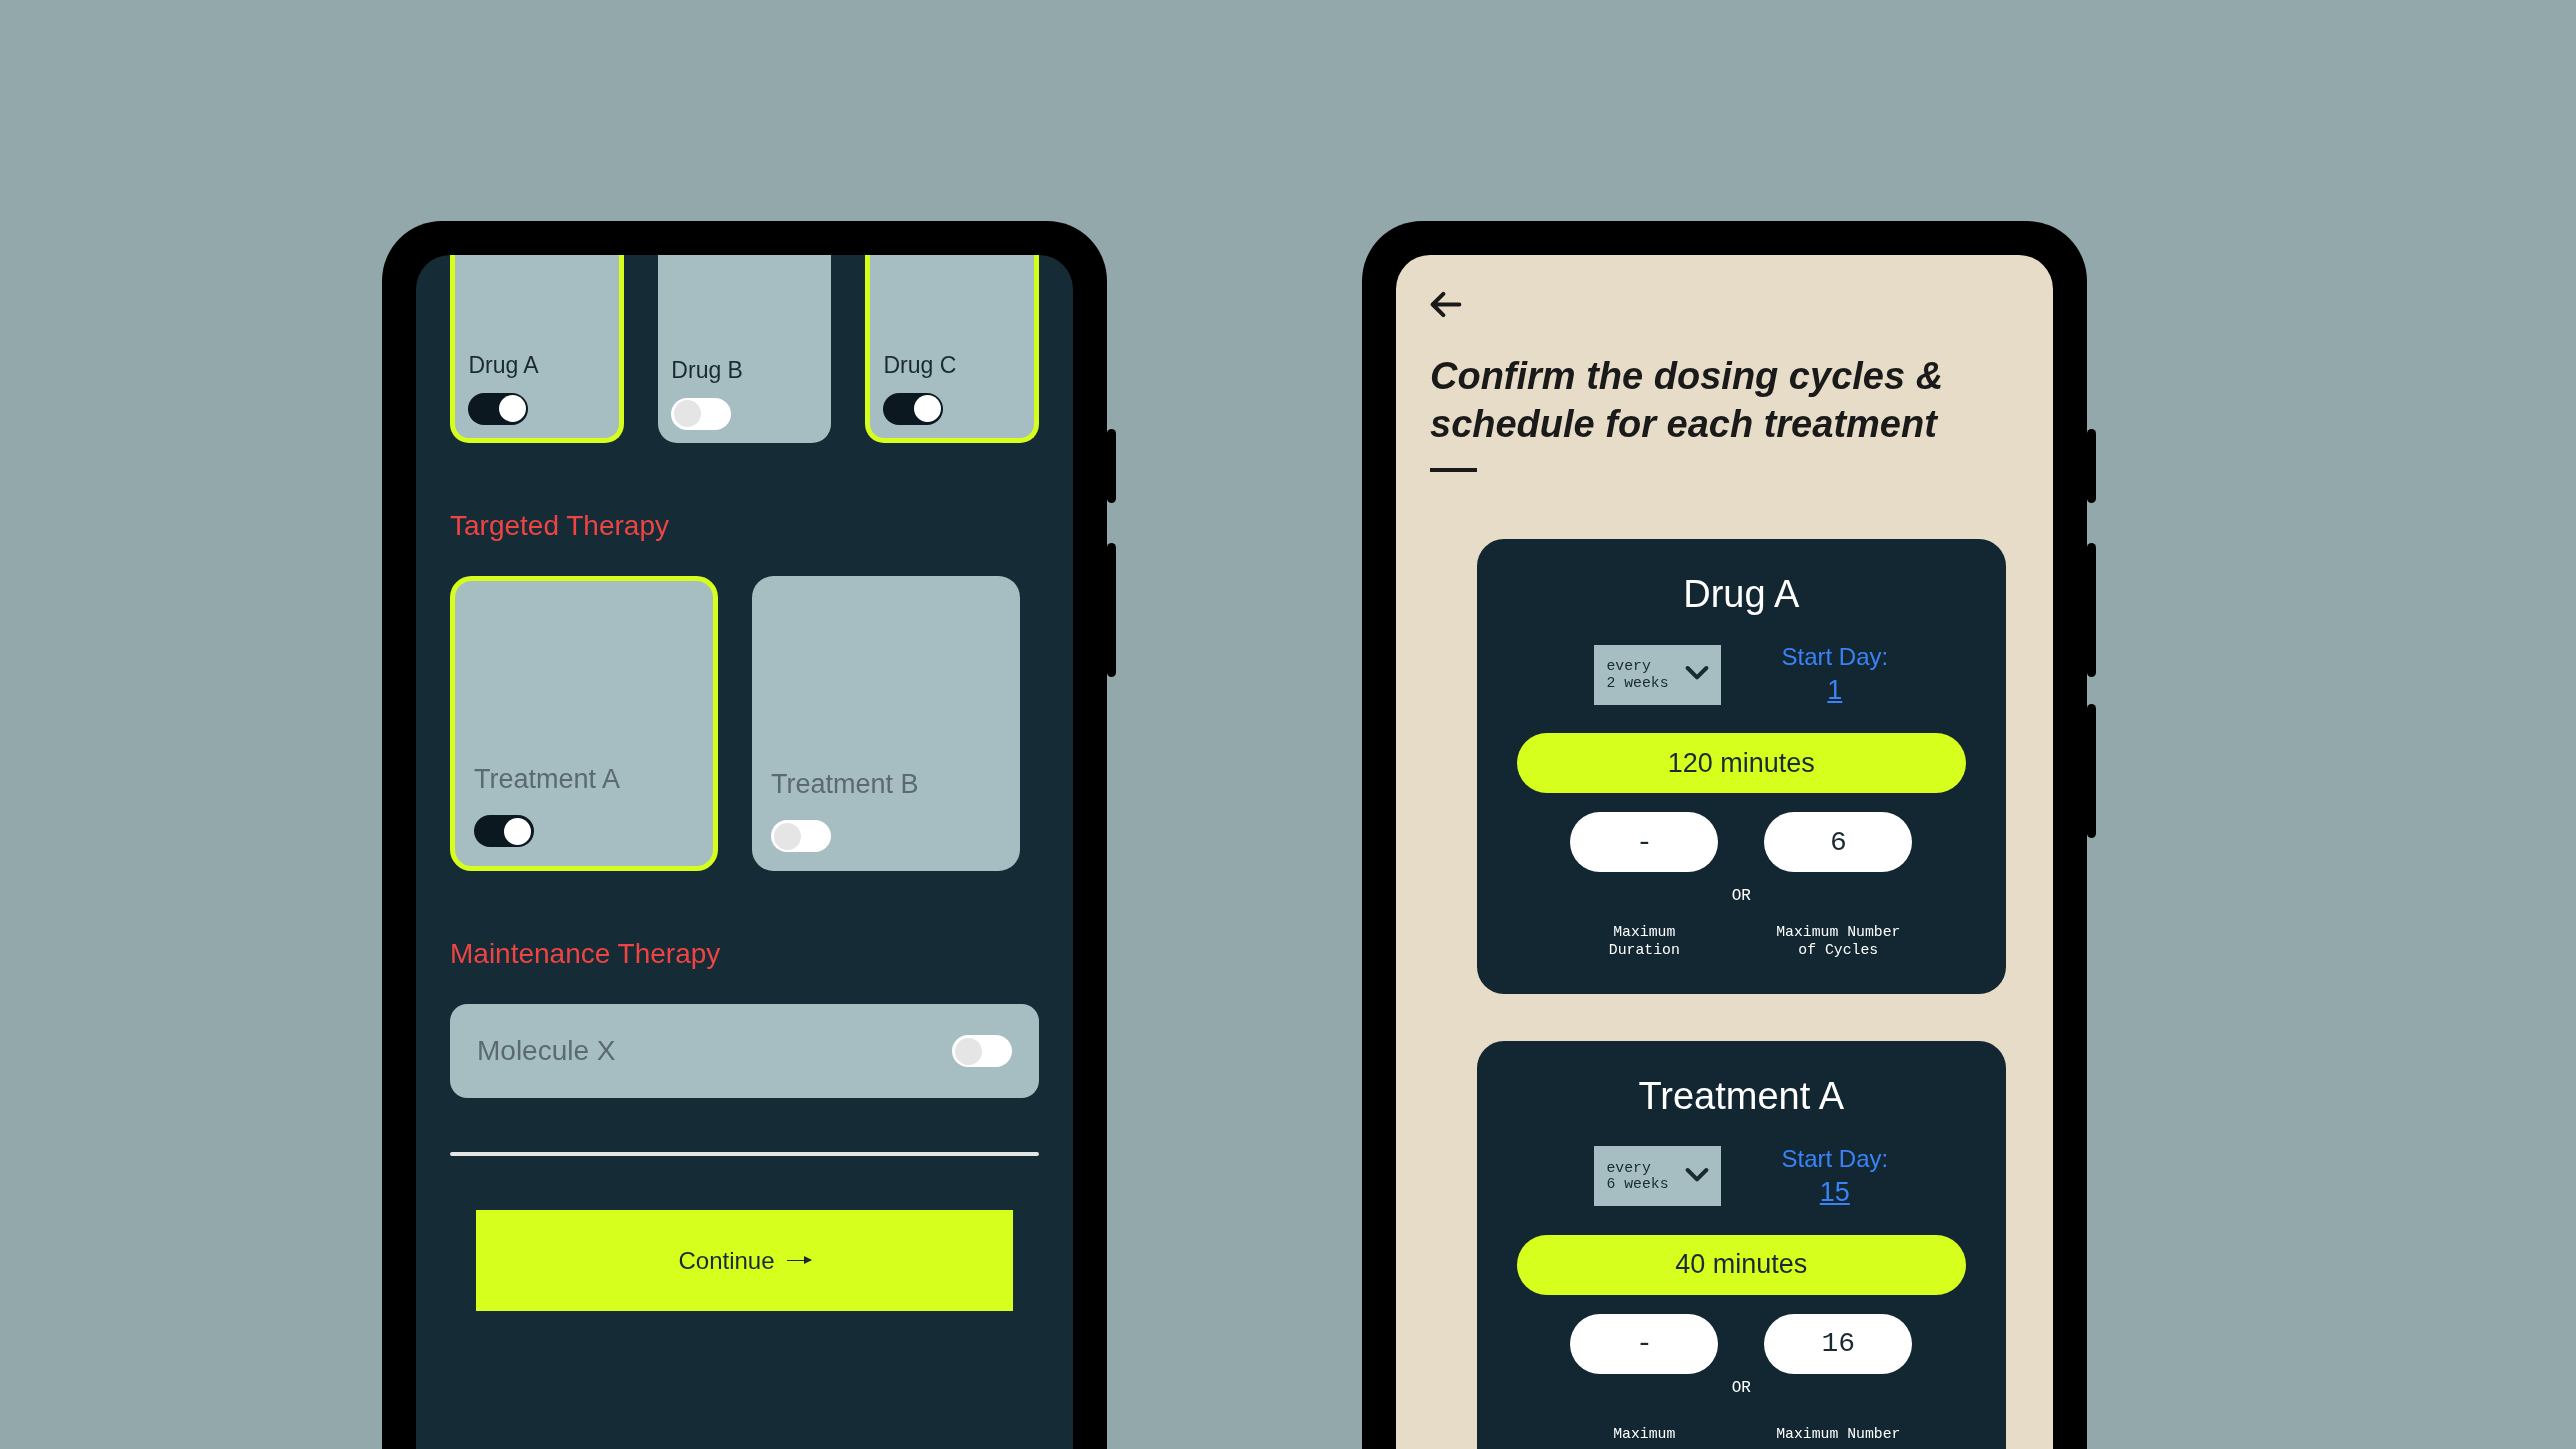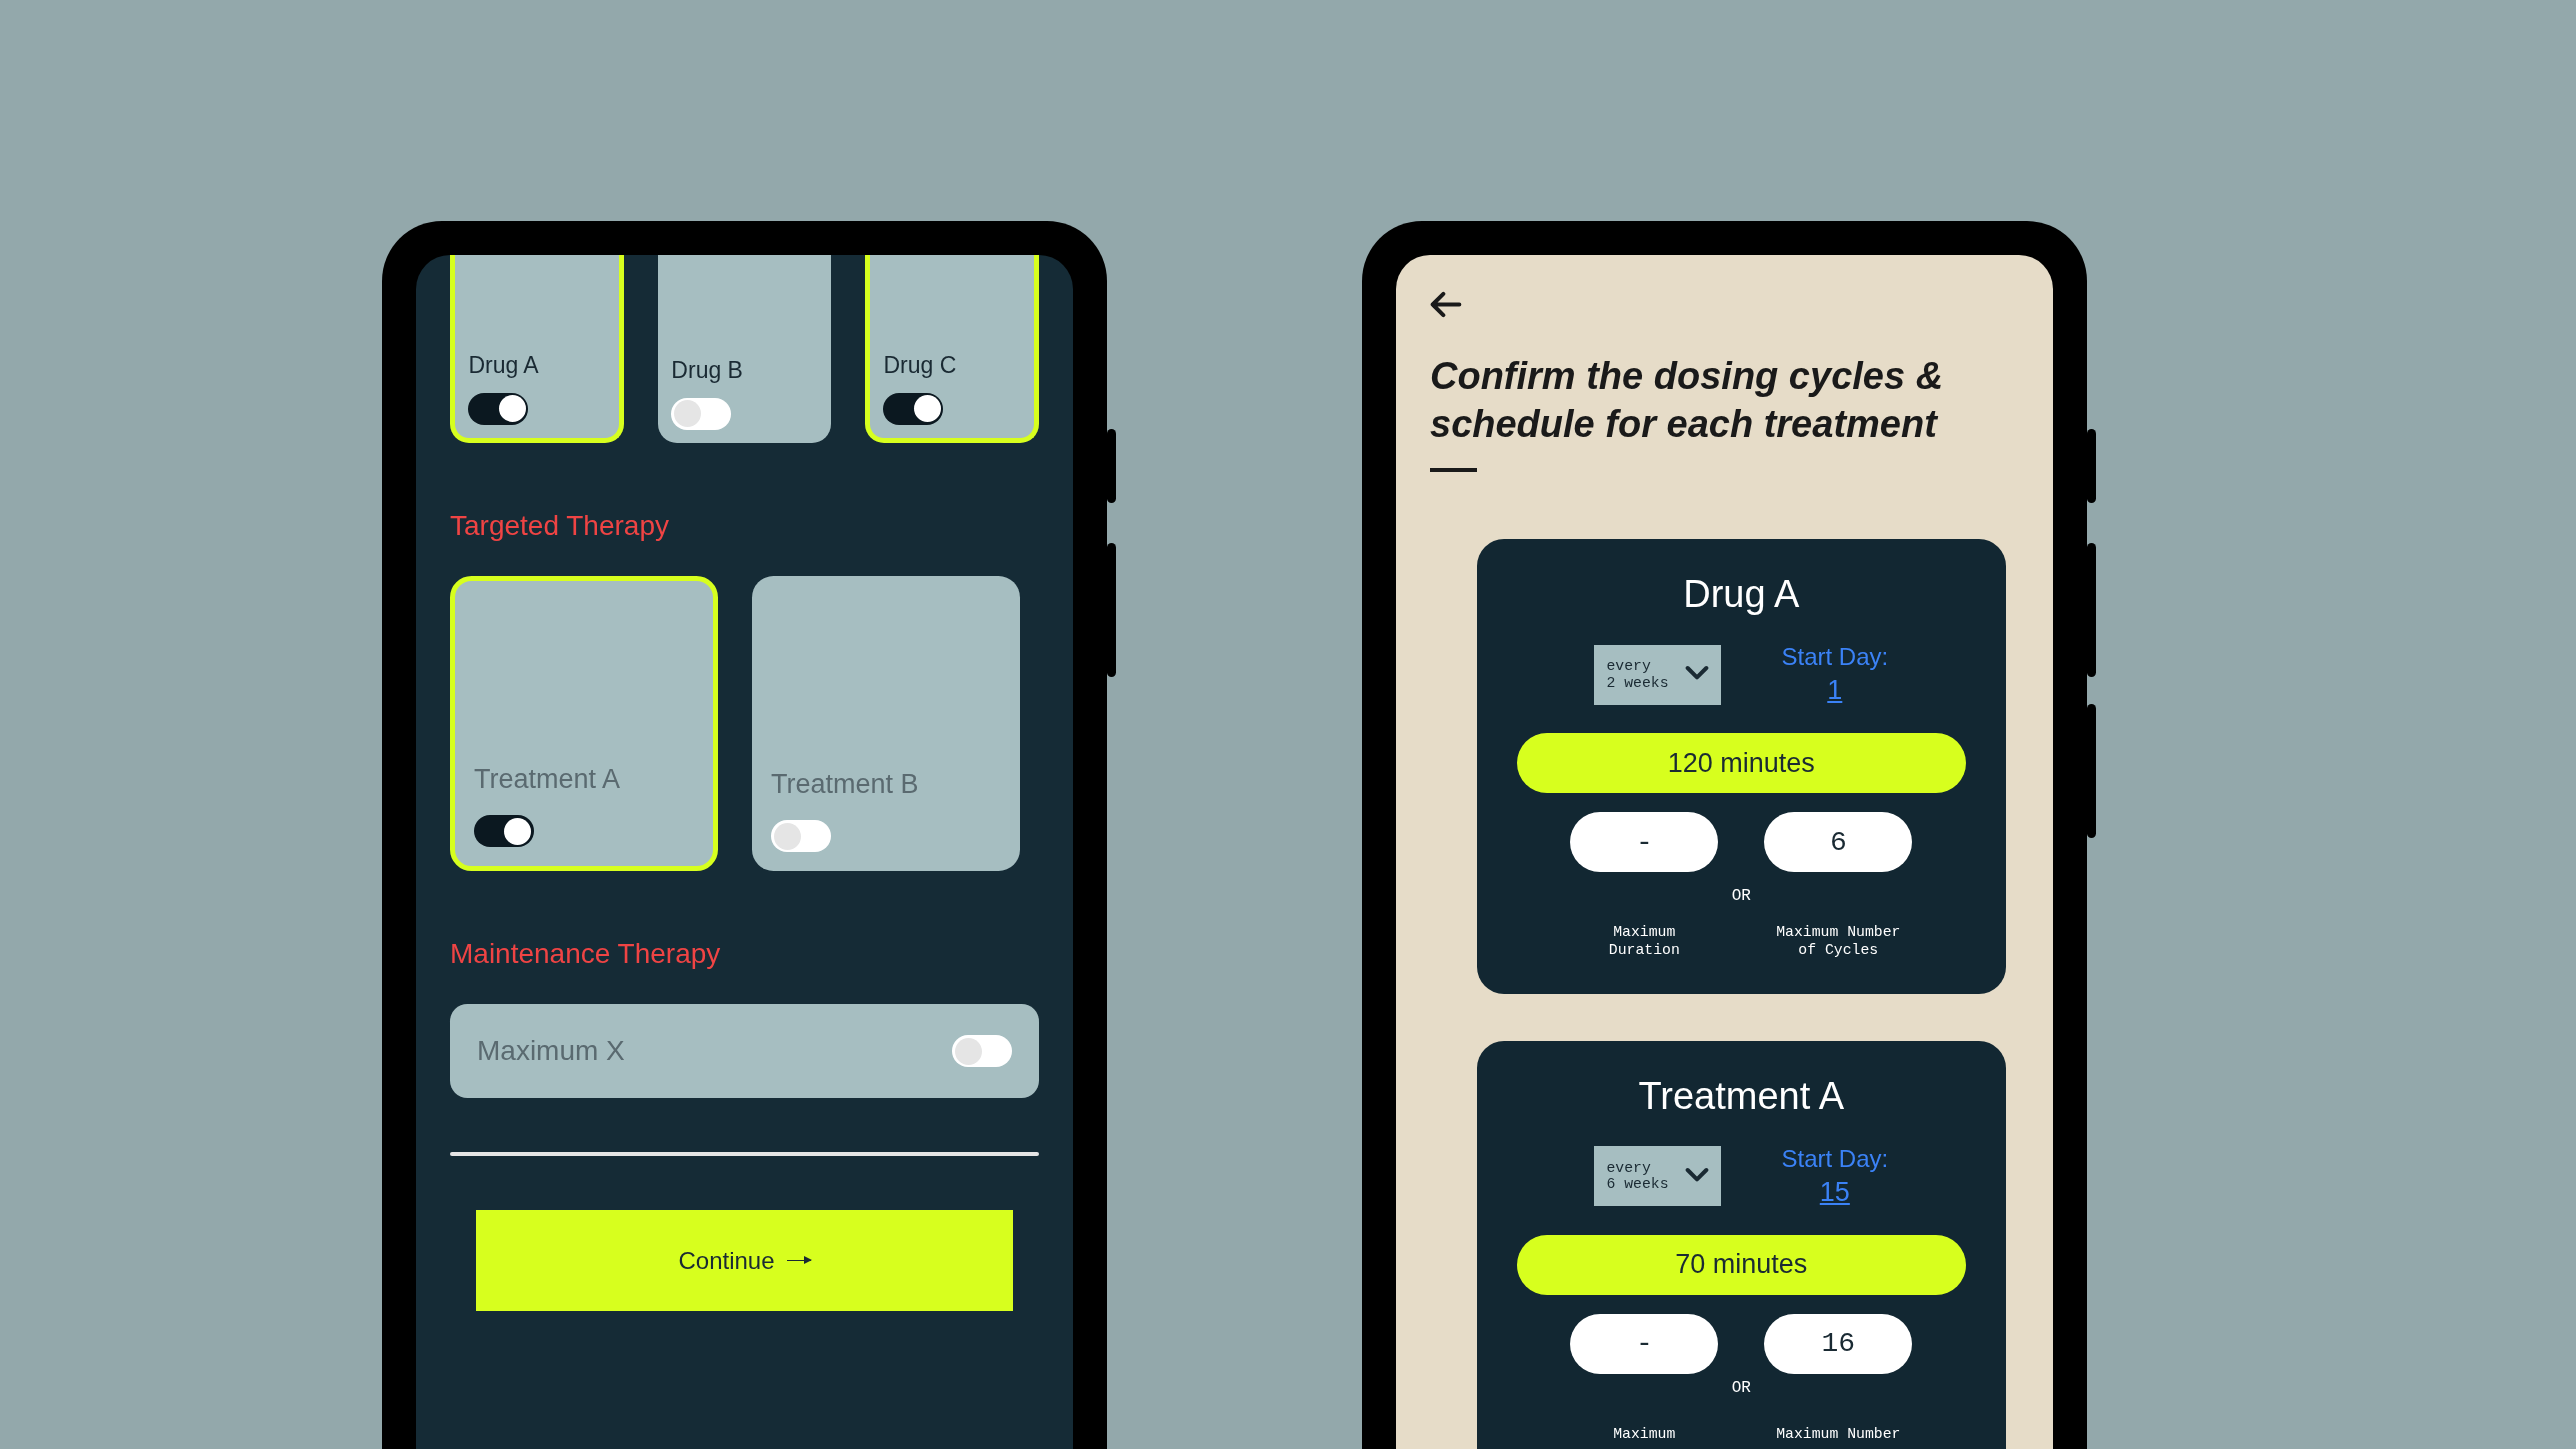--- a/index.html
+++ b/index.html
@@ -254,21 +254,21 @@
         <div class="treat-label">Treatment B</div>
         <div class="toggle off">
             <div class="knob"></div>
           </div>
       </div>
     </div>
 
     <div class="section-title">Maintenance Therapy</div>
 
     <div class="maintenance-card">
-      <div class="maintenance-label">Maximum X</div>
+      <div class="maintenance-label">Molecule X</div>
       <div class="toggle off">
           <div class="knob"></div>
         </div>
     </div>
 
     <div class="divider"></div>
 
     <div class="continue-btn">
       <span>Continue</span>
       <span class="arrow-right"></span>
@@ -340,21 +340,21 @@
           <span><svg width="24" height="16" viewBox="0 0 36 24">
                 <path d="M4 6 L18 20 L32 6" stroke="#1a2a33" stroke-width="6" fill="none" stroke-linecap="round" stroke-linejoin="round"></path>
               </svg></span>
         </div>
         <div class="start-day">
           <span>Start Day:</span>
           <span class="val">15</span>
         </div>
       </div>
       <div class="duration-pill">
-        <span>70 minutes</span>
+        <span>40 minutes</span>
       </div>
       <div class="dose-row2">
         <div class="pill-group">
           <div class="pill-input">
             <span>-</span>
           </div>
           <div class="pill-caption" style="white-space:pre-line;">Maximum</div>
         </div>
         <div class="or-text">OR</div>
         <div class="pill-group">

